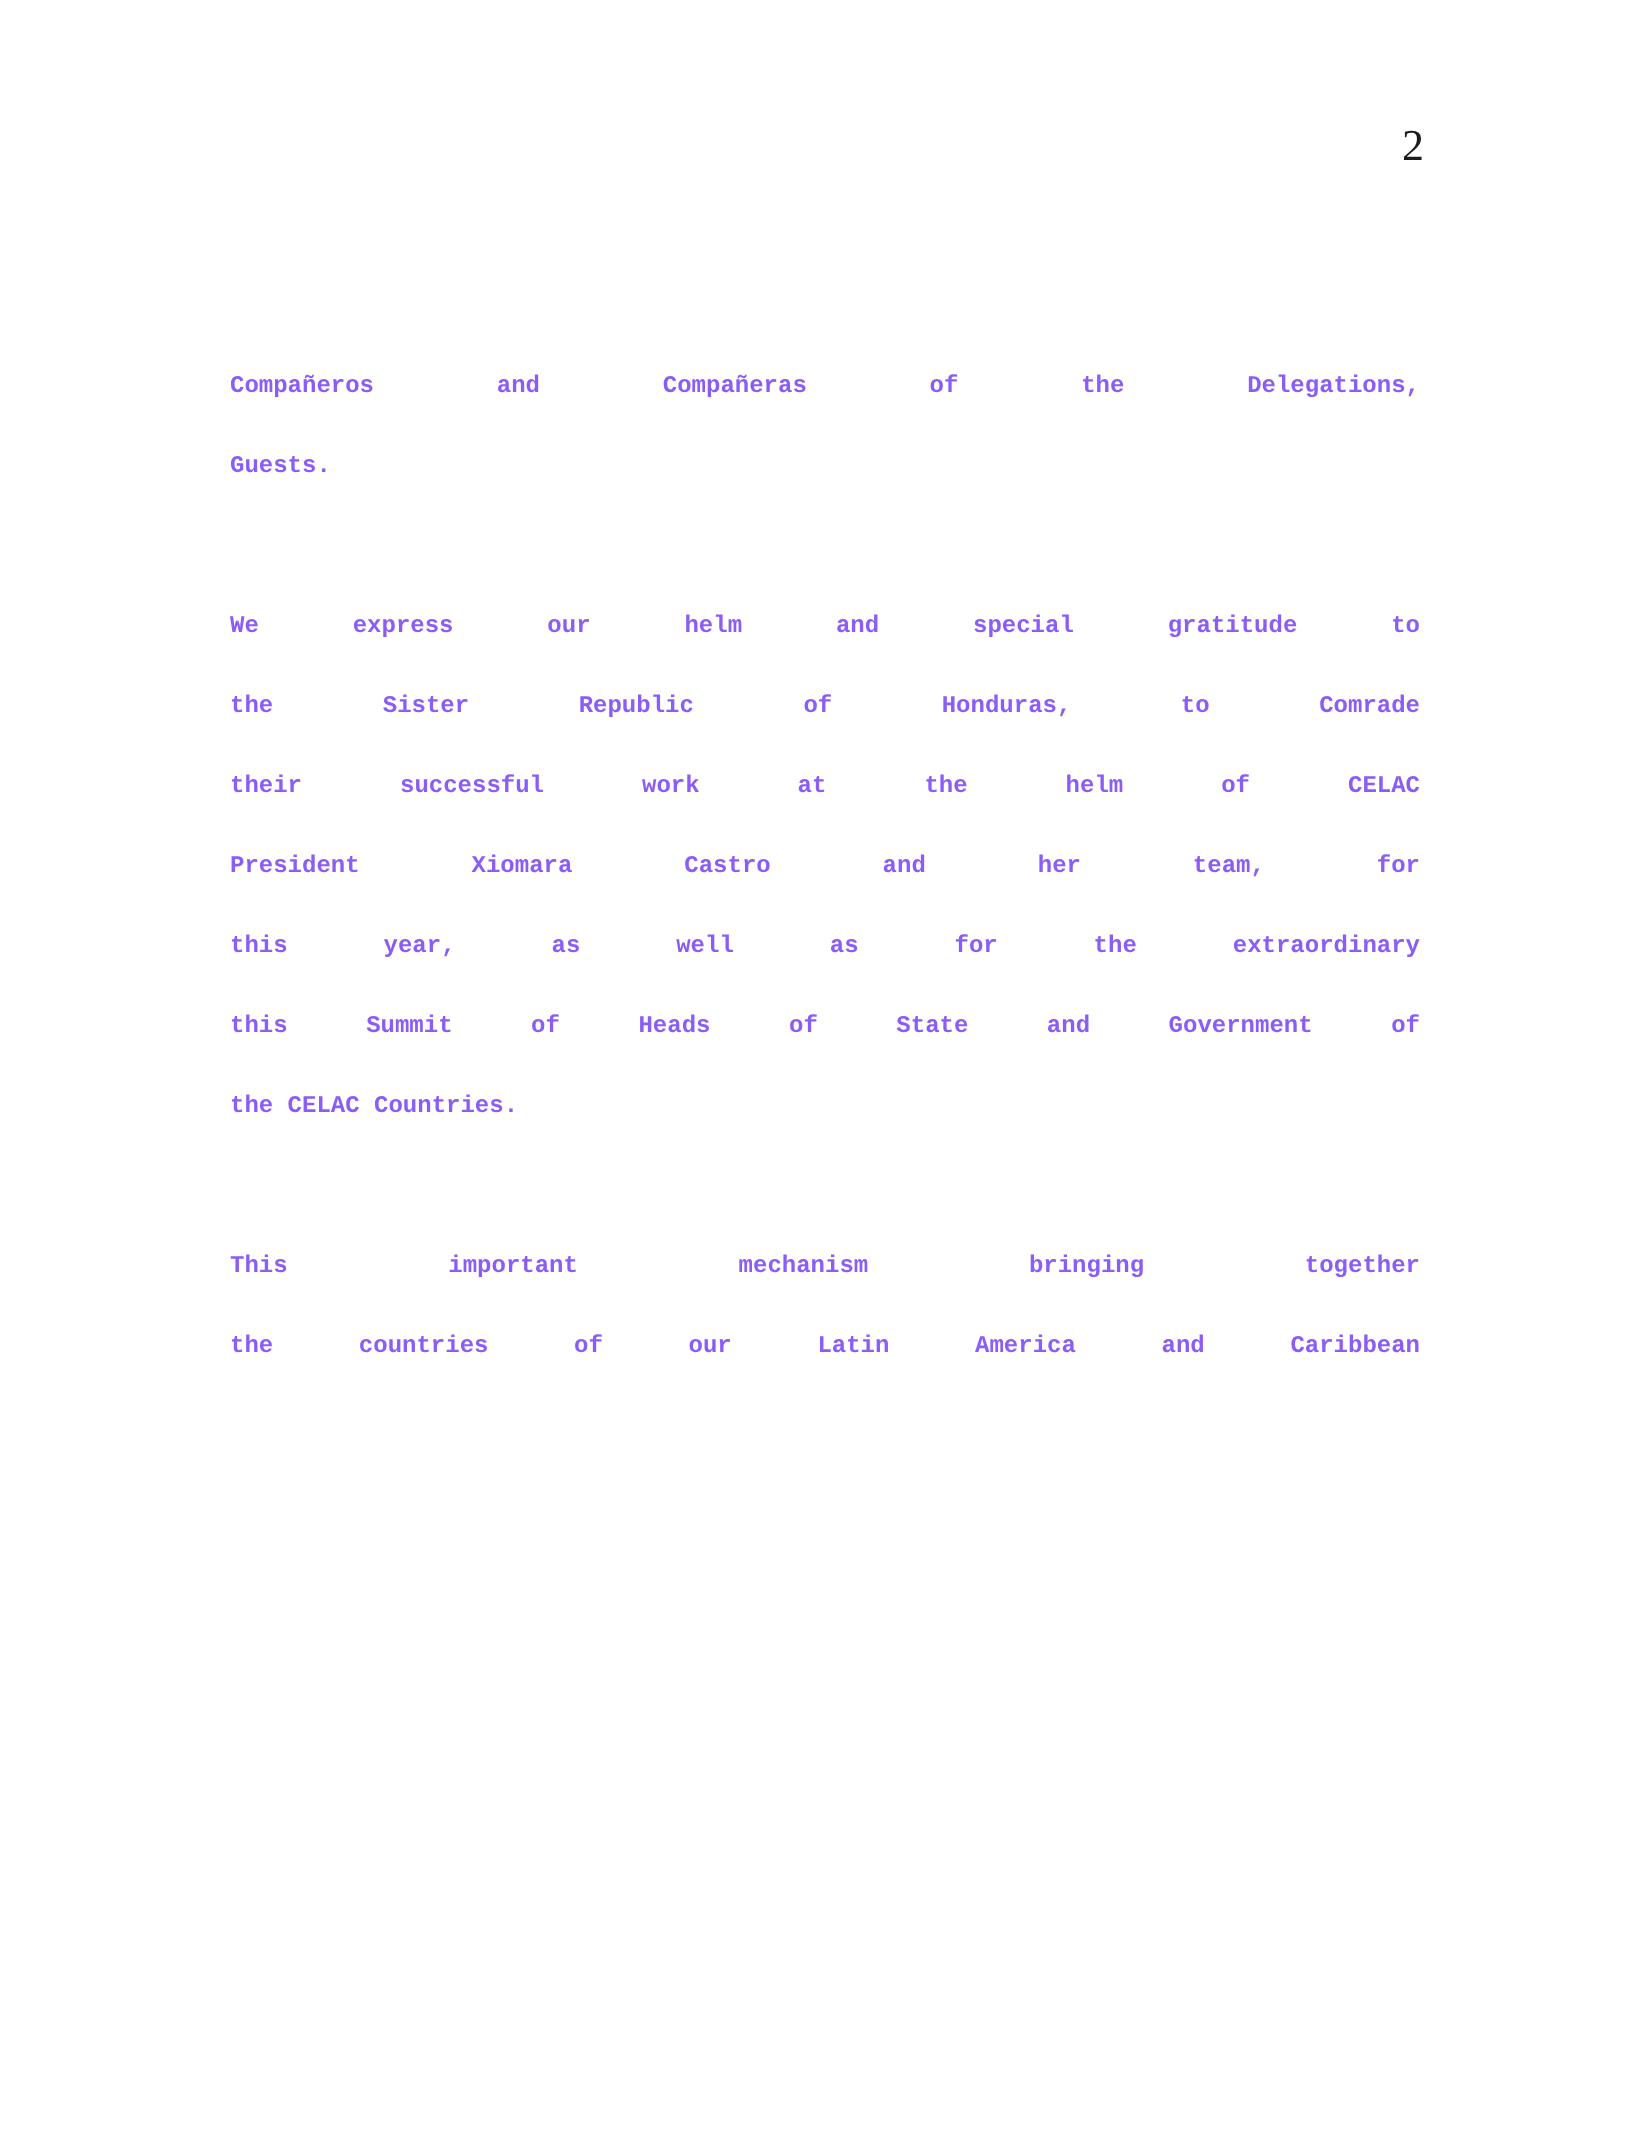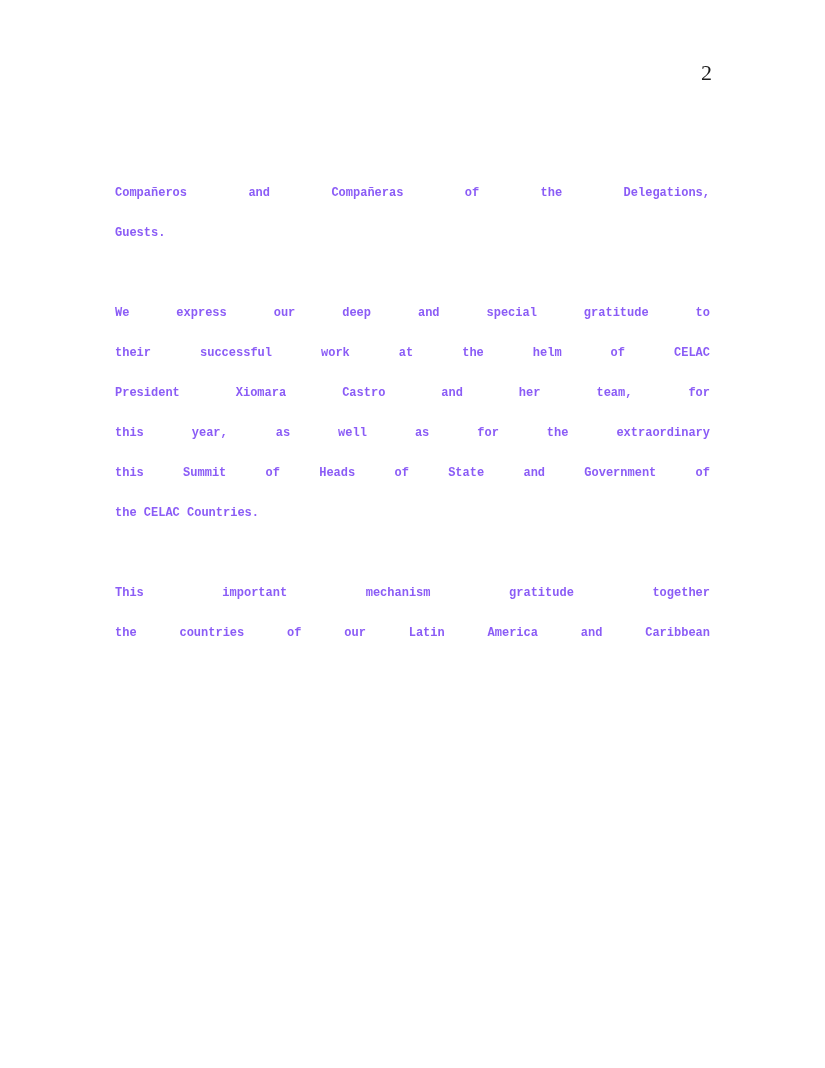--- a/index.html
+++ b/index.html
@@ -55,27 +55,28 @@
 
   <div class="doc-body">
 
     <div class="paragraph">
       <div class="line">Compañeros and Compañeras of the Delegations,</div>
       <div class="line align-left">Guests.</div>
     </div>
 
 
     <div class="paragraph">
-      <div class="line">We express our deep and special gratitude to</div>
+      <div class="line">We express our helm and special gratitude to</div>
+      <div class="line">the Sister Republic of Honduras, to Comrade</div>
       <div class="line">their successful work at the helm of CELAC</div>
       <div class="line">President Xiomara Castro and her team, for</div>
       <div class="line">this year, as well as for the extraordinary</div>
       <div class="line">this Summit of Heads of State and Government of</div>
       <div class="line align-left">the CELAC Countries.</div>
     </div>
 
     <div class="paragraph">
-      <div class="line">This important mechanism gratitude together</div>
+      <div class="line">This important mechanism bringing together</div>
       <div class="line">the countries of our Latin America and Caribbean</div>
     </div>
 
   </div>
 </div>
 
 </body></html>

